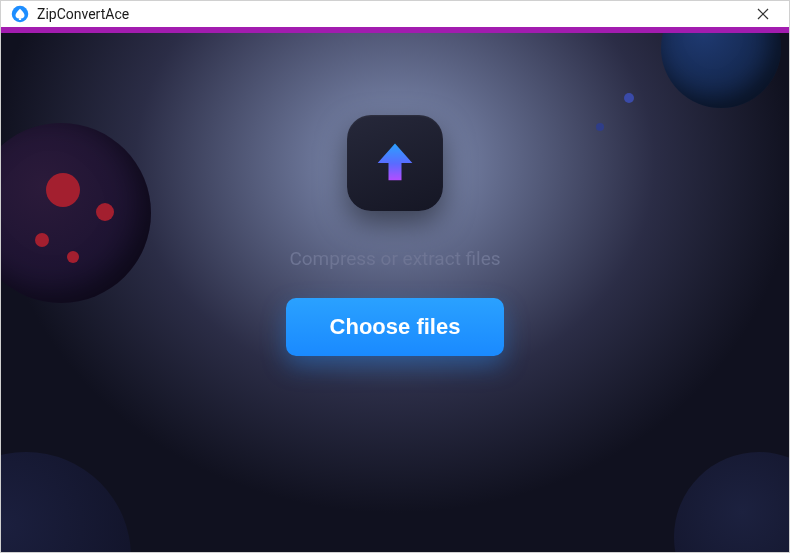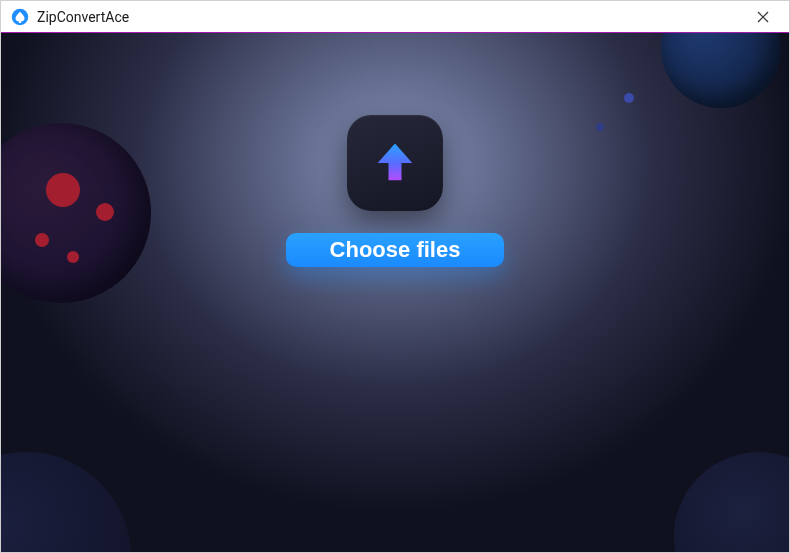--- a/index.html
+++ b/index.html
@@ -14,21 +14,21 @@
       width: 100%;
       height: 100%;
       border: 1px solid #d0d0d0;
       display: flex;
       flex-direction: column;
       background: #fff;
     }
     .titlebar {
       height: 32px;
       background: #ffffff;
-      border-bottom: 1px solid #a21caf;
+      border-bottom: 6px solid #a21caf;
       display: flex;
       align-items: center;
       padding: 0 4px 0 10px;
       justify-content: space-between;
     }
     .title-left {
       display: flex;
       align-items: center;
       gap: 8px;
     }
@@ -112,22 +112,22 @@
       position: relative; z-index: 2;
     }
     .dragline {
       margin-top: 16px;
       font-size: 22px;
       font-weight: 600;
       color: #ffffff;
       position: relative; z-index: 2;
     }
     .choose-btn {
-      margin-top: 22px;
-      padding: 4px 44px;
+      margin-top: 28px;
+      padding: 16px 44px;
       background: linear-gradient(180deg, #2aa1ff, #1a8aff);
       color: #fff;
       font-size: 22px;
       font-weight: 700;
       border: none;
       border-radius: 10px;
       cursor: pointer;
       box-shadow: 0 10px 24px rgba(30,140,255,0.35);
       position: relative; z-index: 2;
     }
@@ -190,15 +190,16 @@
           <linearGradient id="arrowGrad" x1="0" y1="0" x2="0" y2="1">
             <stop offset="0%" stop-color="#2aa1ff"></stop>
             <stop offset="55%" stop-color="#5a6bff"></stop>
             <stop offset="100%" stop-color="#b44dff"></stop>
           </linearGradient>
         </defs>
         <path d="M24 6 L40 24 L30 24 L30 40 L18 40 L18 24 L8 24 Z" fill="url(#arrowGrad)"></path>
       </svg>
     </div>
 
+    <div class="subtitle">Compress or extract files</div>
     <button class="choose-btn">Choose files</button>
   </div>
 </div>
 
 </body></html>

